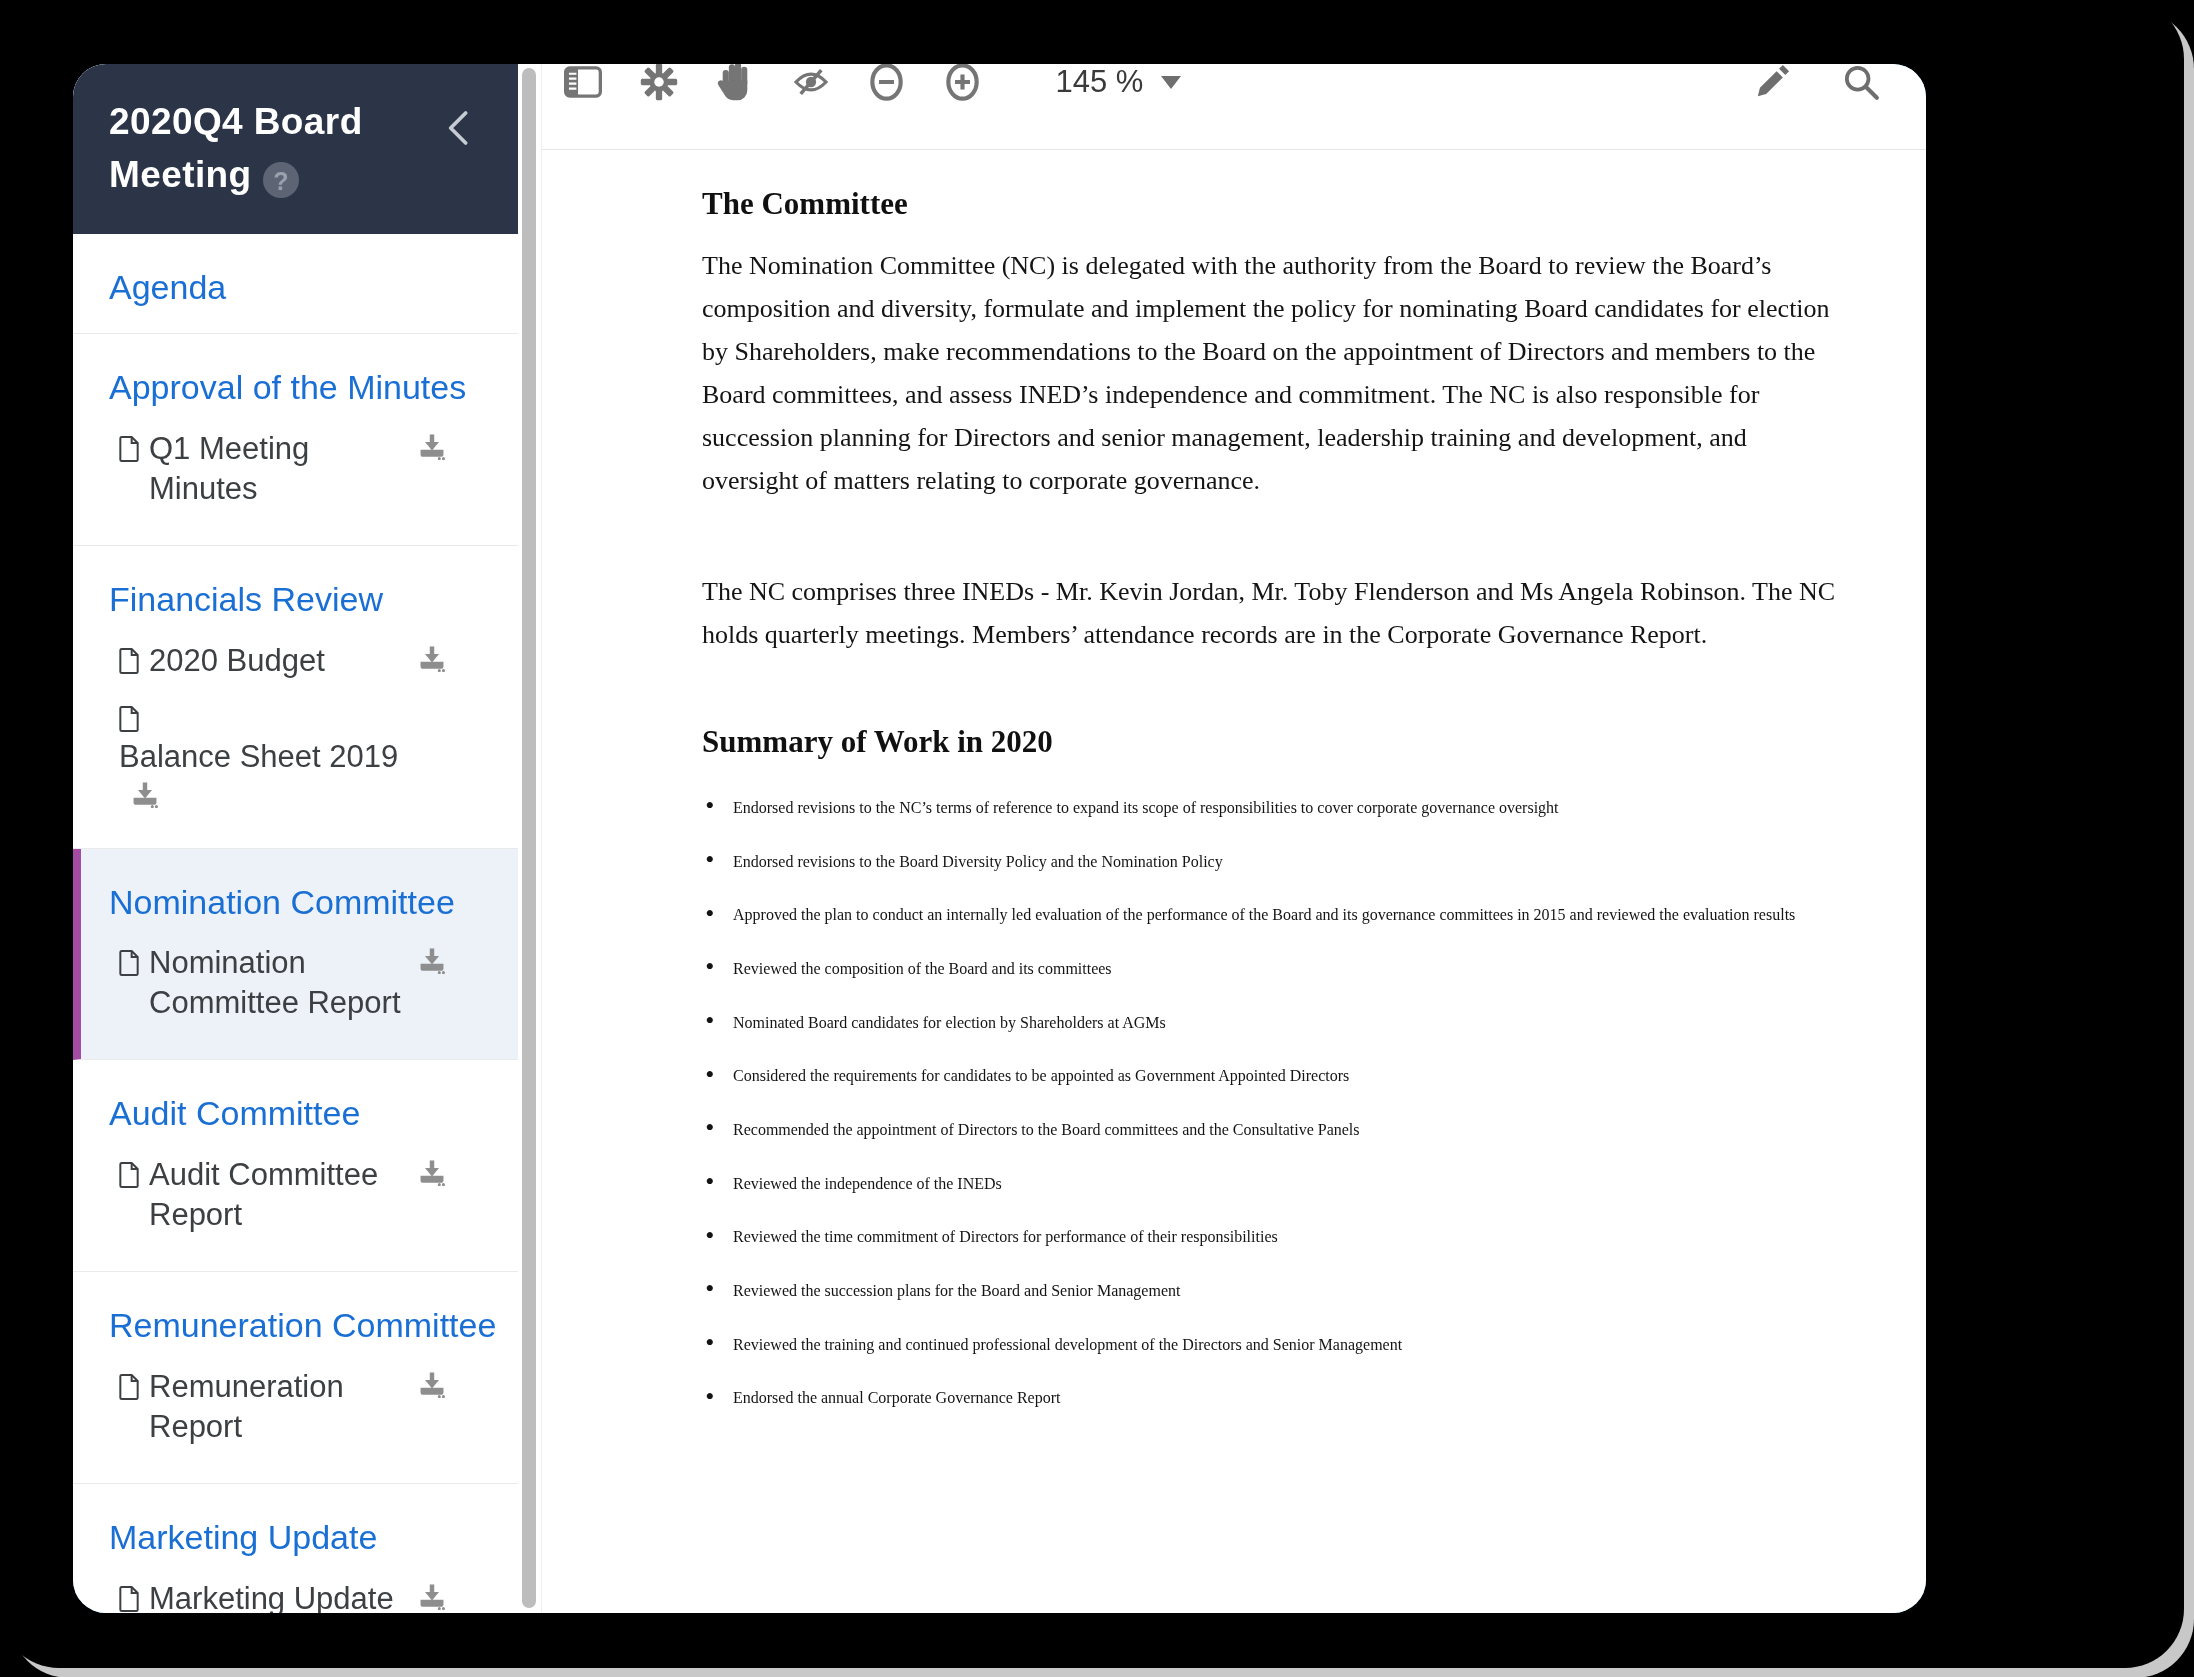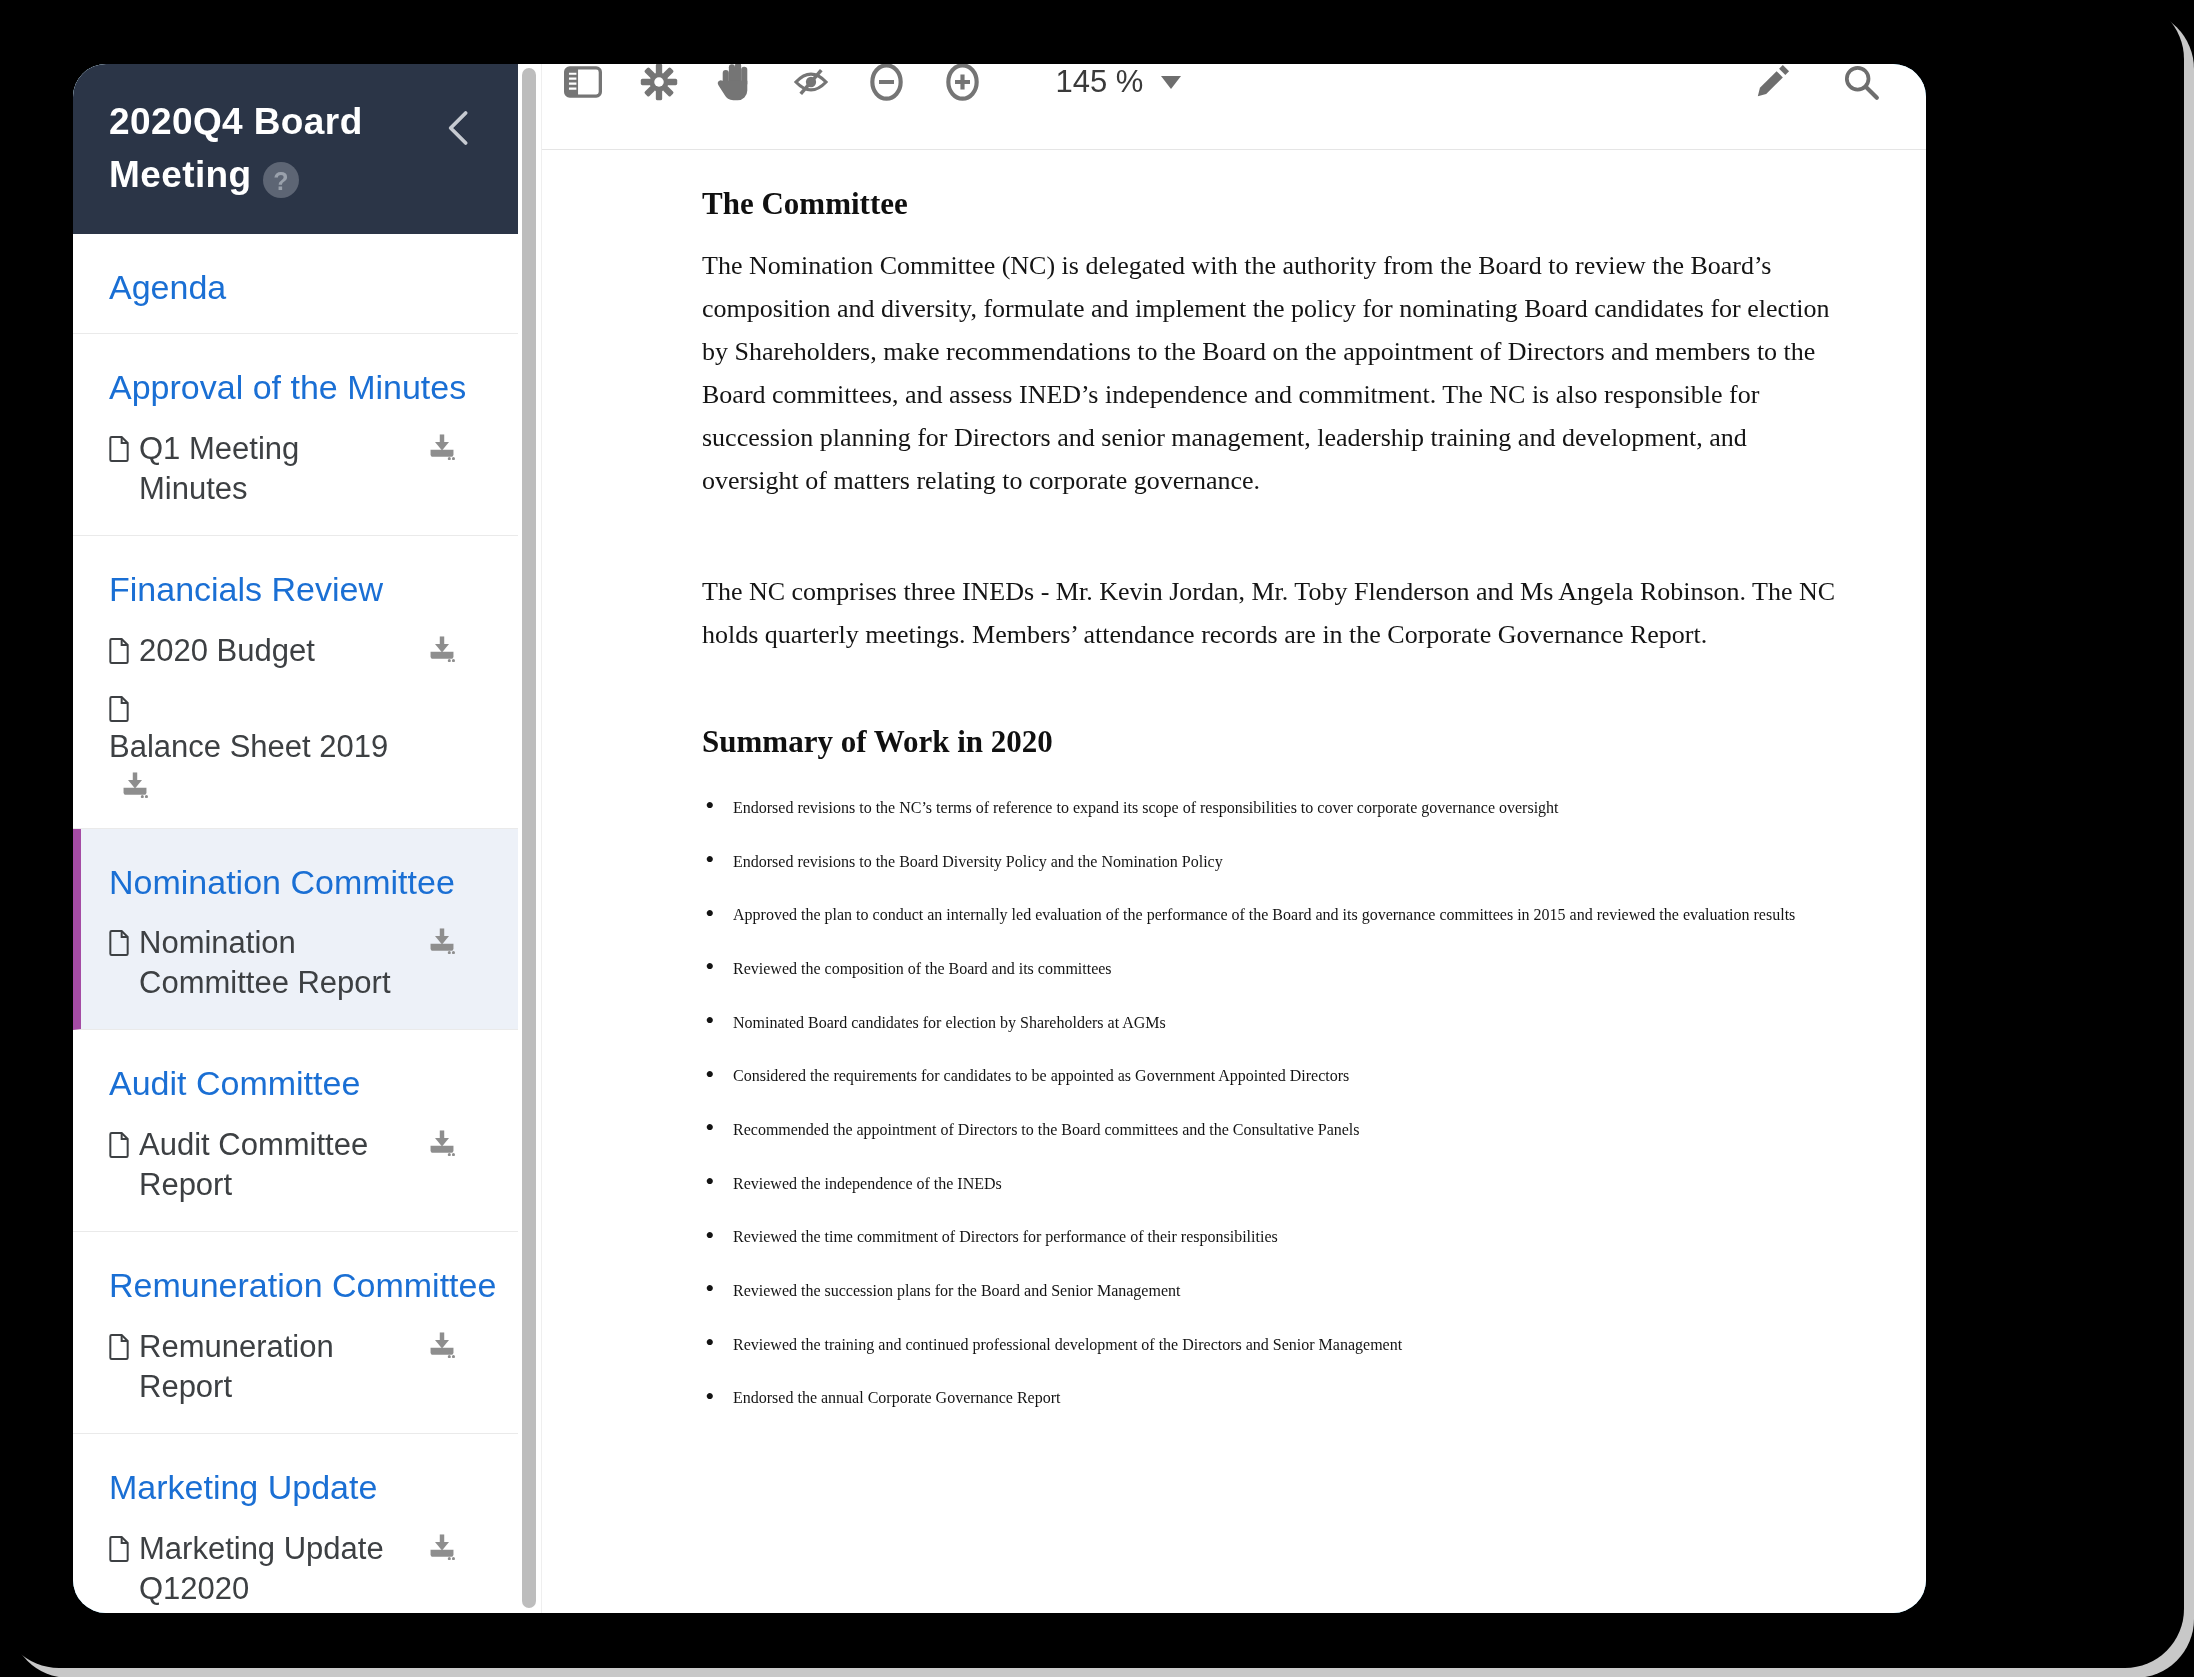--- a/index.html
+++ b/index.html
@@ -17,21 +17,21 @@
   .help-badge{display:inline-block;width:36px;height:36px;border-radius:50%;background:#5d6574;
               color:#9aa1ac;font-size:25px;font-weight:700;text-align:center;line-height:38px;
               vertical-align:-3.3px;margin-left:11.6px;}
   .collapse-btn{position:absolute;right:41px;top:43px;width:36px;height:45px;display:flex;
                 align-items:center;justify-content:center;background:none;border:none;padding:0;cursor:pointer;}
   .sidebar-body{flex:1;overflow:hidden;}
   .section{padding:33px 16.5px 26.4px 36px;border-bottom:1.7px solid #eaeaea;box-sizing:border-box;}
   .section:last-child{border-bottom:none;}
   .section.selected{background:#edf1f8;border-left:8.3px solid #a44ba4;padding-left:28px;}
   .section-label{color:#1a6fd4;font-size:34px;line-height:40px;cursor:pointer;}
-  .section-items{margin:0;}
+  .section-items{margin:10px;}
   .item{display:flex;align-items:flex-start;margin-top:21.5px;padding-right:46px;cursor:pointer;}
   .item + .item{margin-top:18px;flex-direction:column;}
   .item-doc-icon{flex:none;margin:5px 10px 0 0;}
   .item-name{flex:1;font-size:31px;line-height:40px;color:#3d4043;}
   .item-download{flex:none;margin-left:11.6px;margin-top:5px;background:none;border:none;padding:0;cursor:pointer;}
 
   
   .scroll-gutter{width:23px;flex:none;position:relative;background:#fff;}
   .scroll-thumb{position:absolute;left:4.1px;top:4.1px;bottom:5px;width:14px;border-radius:8.3px;background:#bdbdbd;}
 

